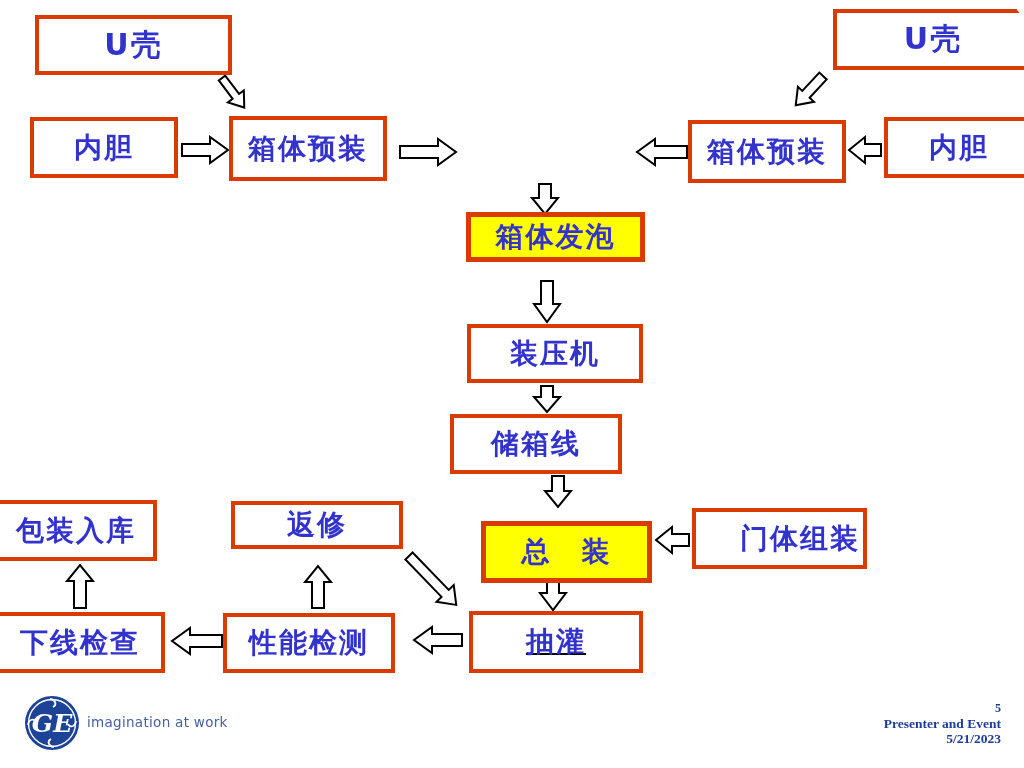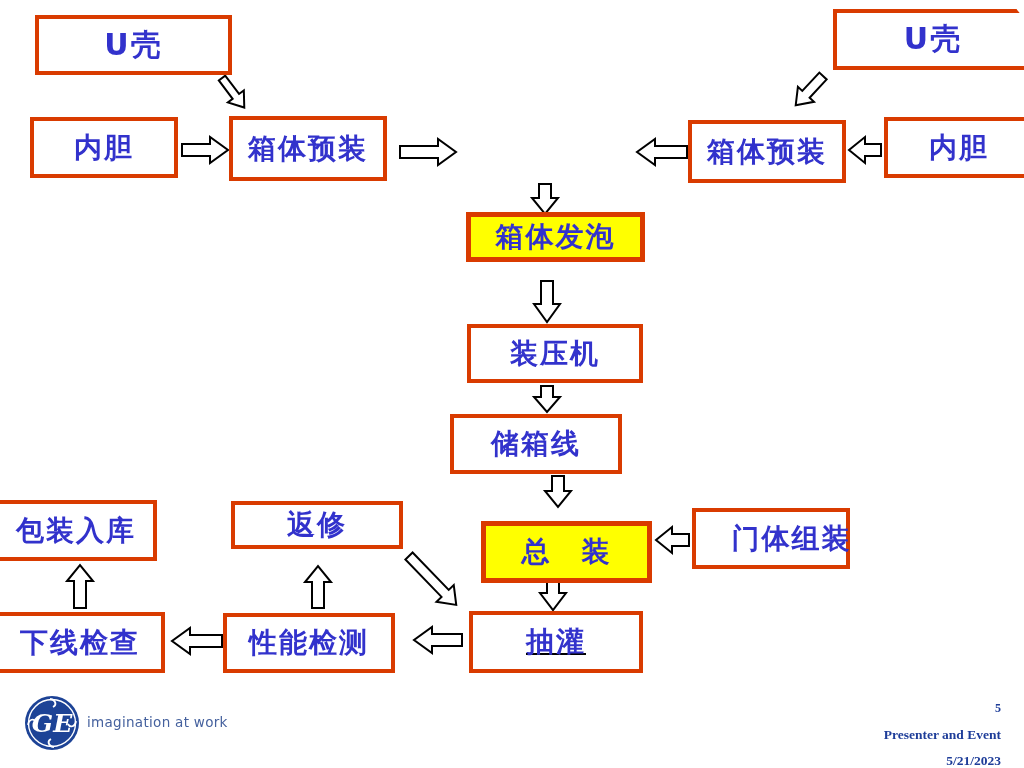--- a/index.html
+++ b/index.html
@@ -18,34 +18,34 @@
   .n-neidan-l{left:30px;top:117px;width:148px;height:61px;}
   .n-preasm-l{left:229px;top:116px;width:158px;height:65px;}
   .n-storage{left:459px;top:122px;width:175px;height:60px;}
   .n-preasm-r{left:688px;top:120px;width:158px;height:63px;}
   .n-neidan-r{left:884px;top:117px;width:150px;height:61px;}
   .n-ushell-tr{left:833px;top:9px;width:200px;height:61px;}
   .n-foaming{left:466px;top:212px;width:179px;height:50px;}
   .n-compressor{left:467px;top:324px;width:176px;height:59px;}
   .n-cabinet{left:450px;top:414px;width:172px;height:60px;}
   .n-final{left:481px;top:509px;width:171px;height:62px;margin-top:12px;}
-  .n-door{left:692px;top:508px;width:158px;height:61px;padding-left:41px;}
+  .n-door{left:692px;top:508px;width:175px;height:61px;padding-left:41px;}
   .n-evac{left:469px;top:611px;width:174px;height:62px;text-decoration:underline;}
   .n-perf{left:223px;top:613px;width:172px;height:60px;}
   .n-rework{left:231px;top:501px;width:172px;height:48px;}
   .n-offline{left:-5px;top:612px;width:170px;height:61px;}
   .n-packing{left:-5px;top:500px;width:162px;height:61px;}
   
   .ge-logo{position:absolute;left:24px;top:695px;width:56px;height:56px;}
   .tagline{position:absolute;left:87px;top:714px;font-size:13.5px;color:#45619e;
            font-family:"DejaVu Sans",sans-serif;letter-spacing:0.3px;}
   .footer-right{position:absolute;right:23px;top:701px;text-align:right;color:#1e3d99;
                 font-family:"Liberation Serif","DejaVu Serif",serif;font-weight:bold;line-height:15px;}
   .footer-right .pg{font-size:12px;}
-  .footer-right .ln{font-size:13.5px;margin-top:11px;}
+  .footer-right .ln{font-size:13.5px;}
 </style>
 </head>
 <body>
 
 <div class="slide">
 
   <svg class="arrow-layer" viewBox="0 0 1024 768" aria-hidden="true">
     <polygon points="222,74 245,74 245,68 259,78 245,88 245,82 222,82" transform="rotate(53,222,78)"></polygon>
     <polygon points="182,144 210,144 210,137 228,150 210,163 210,156 182,156"></polygon>
     <polygon points="400,146 438,146 438,139 456,152 438,165 438,158 400,158"></polygon>

